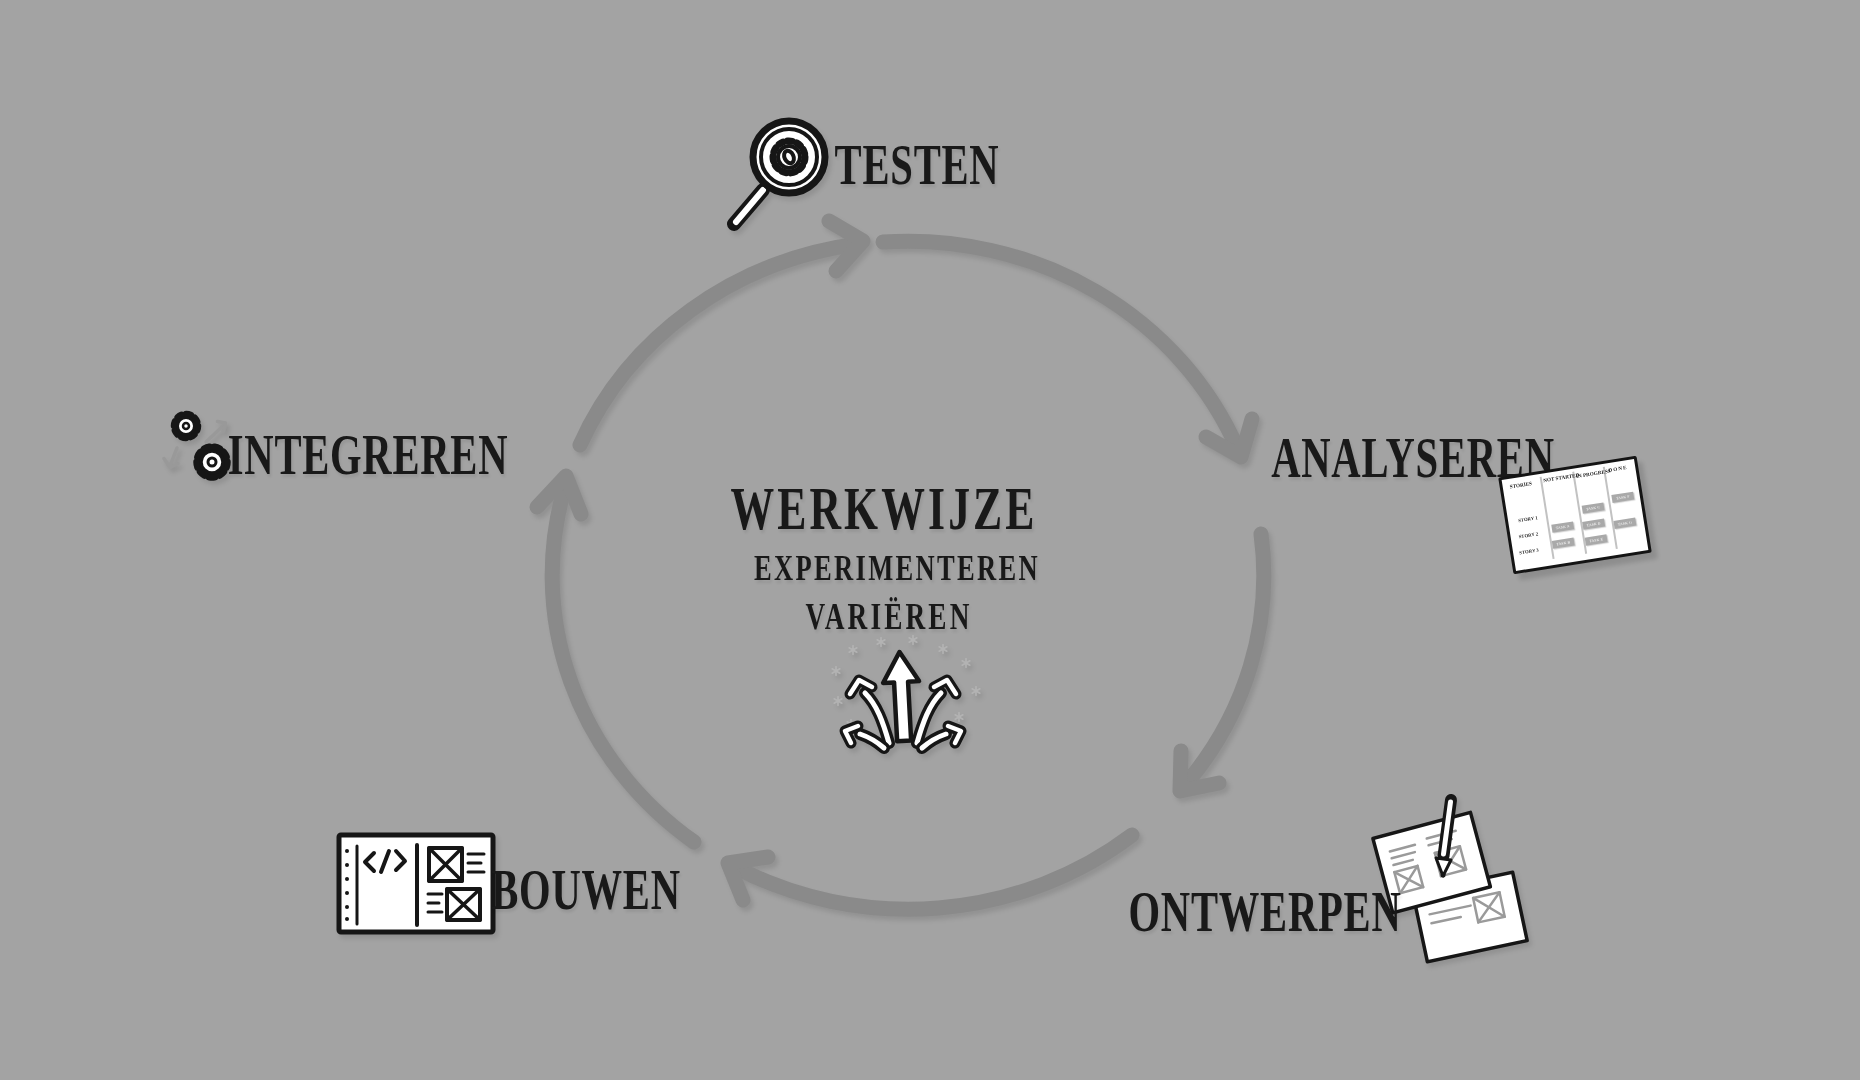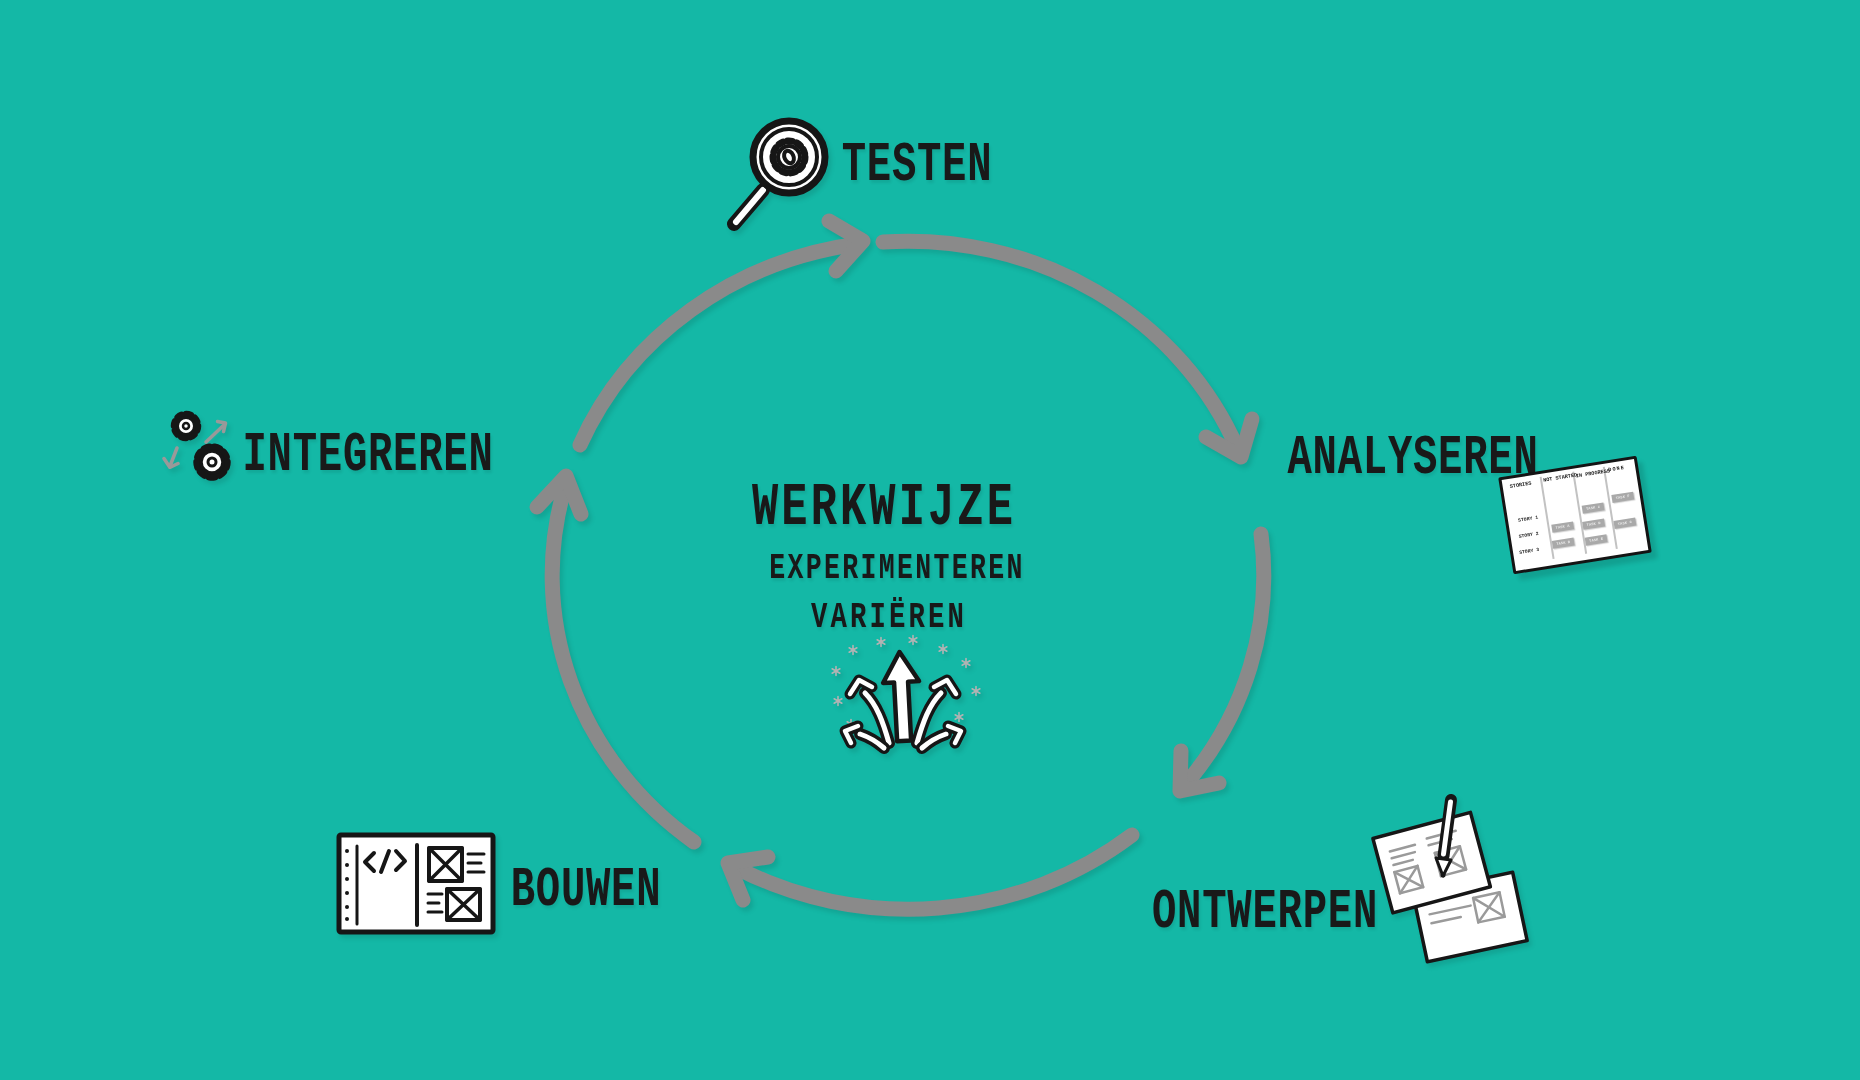--- a/index.html
+++ b/index.html
@@ -1,18 +1,18 @@
 <!DOCTYPE html>
 <html><head>
 <meta charset="utf-8">
 <style>
   html,body{margin:0;padding:0;background:#ffffff;}
   #canvas{
-    position:relative;width:1860px;height:1080px;background:#14b8a6;overflow:hidden;
-    font-family:Liberation Mono, monospace;
+    position:relative;width:1860px;height:1080px;background:#a3a3a3;overflow:hidden;
+    font-family:Liberation Serif, serif;
   }
   #drawing{position:absolute;left:0;top:0;filter:drop-shadow(3px 4px 2px rgba(0,0,0,0.10));}
   .label{
     position:absolute;font-weight:700;color:#191919;white-space:nowrap;
     transform:translate(-50%,-50%) scale(0.78,1.08);
     text-shadow:2px 3px 3px rgba(0,0,0,0.08);
   }
   .stage{font-size:52px;letter-spacing:1px;}
   #lbl-werkwijze{font-size:56px;letter-spacing:4px;}
   #lbl-experimenteren{font-size:34px;letter-spacing:3px;}

